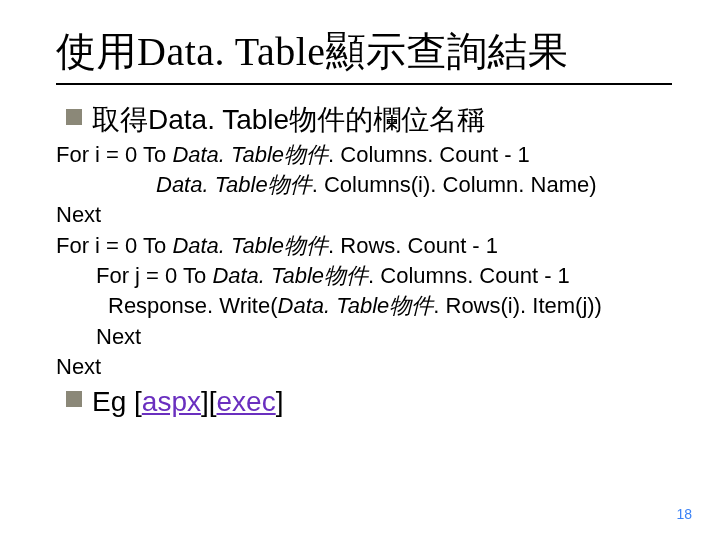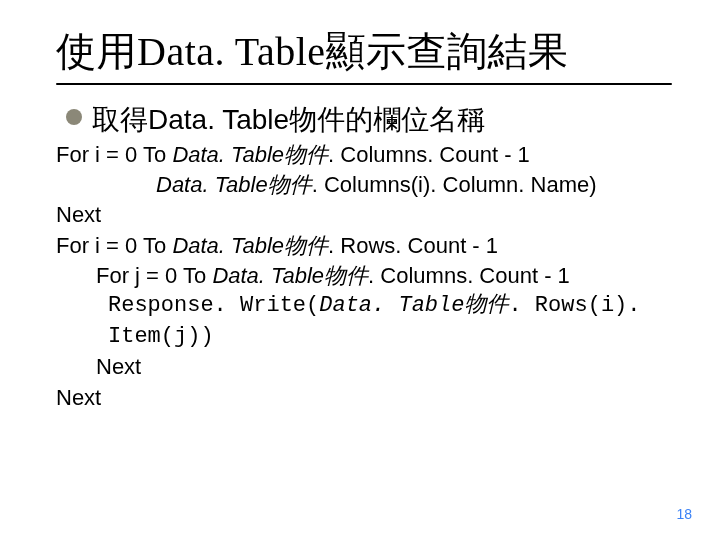--- a/index.html
+++ b/index.html
@@ -1,28 +1,28 @@
 <!DOCTYPE html>
 <html><head>
 <meta charset="utf-8">
 <style>
-  * { margin: 0; padding: 0; box-sizing: border-box; border-radius: 23px; }
+  * { margin: 0; padding: 0; box-sizing: border-box; }
   html, body { width: 720px; height: 540px; background: #fff; font-family: "Times New Roman", "PMingLiU", serif; color: #000; }
   .slide { position: relative; width: 720px; height: 540px; padding: 24px 48px 20px 56px; }
   .title { font-size: 40px; font-weight: 400; margin-bottom: 4px; letter-spacing: 0.5px; }
   .rule { border: none; border-top: 2px solid #000; margin-bottom: 16px; }
   .content { font-size: 22px; line-height: 1.38; }
   .bullet-row { display: flex; align-items: flex-start; margin-left: 10px; }
   .bullet-sq { width: 16px; height: 16px; background: #8b8878; flex: 0 0 16px; margin-top: 8px; margin-right: 10px; }
   .bullet-text { flex: 1; font-family: Arial, "Microsoft JhengHei", sans-serif; font-size: 28px; }
   .code { font-family: Arial, sans-serif; font-size: 22px; }
   .code .line1 { padding-left: 0; }
   .code .line2 { padding-left: 40px; }
   .code .line3 { padding-left: 100px; }
-  .code .line4 { padding-left: 52px; font-family: Liberation Mono, monospace; }
+  .code .line4 { padding-left: 52px; }
   .ital { font-style: italic; }
   .link { color: #6a2fbf; text-decoration: underline; font-family: Arial, sans-serif; }
   .pagenum { position: absolute; right: 28px; bottom: 18px; font-size: 14px; font-family: Arial, sans-serif; color: #3b82f6; }
 </style>
 </head>
 <body>
 
 <div class="slide">
 
   <div class="title">使用Data. Table顯示查詢結果</div>
@@ -43,17 +43,21 @@
 
 
     <div class="code">
       <div class="line1"><span>For i = 0 To </span><span class="ital">Data. Table物件</span><span>. Rows. Count - 1</span></div>
       <div class="line2"><span>For j = 0 To </span><span class="ital">Data. Table物件</span><span>. Columns. Count - 1</span></div>
       <div class="line4"><span>Response. Write(</span><span class="ital">Data. Table物件</span><span>. Rows(i). Item(j))</span></div>
       <div class="line2">Next</div>
       <div class="line1">Next</div>
     </div>
 
+    <div class="bullet-row">
+      <div class="bullet-sq"></div>
+      <div class="bullet-text"><span>Eg [</span><a class="link">aspx</a><span>][</span><a class="link">exec</a><span>]</span></div>
+    </div>
 
   </div>
 
   <div class="pagenum">18</div>
 </div>
 
 </body></html>

